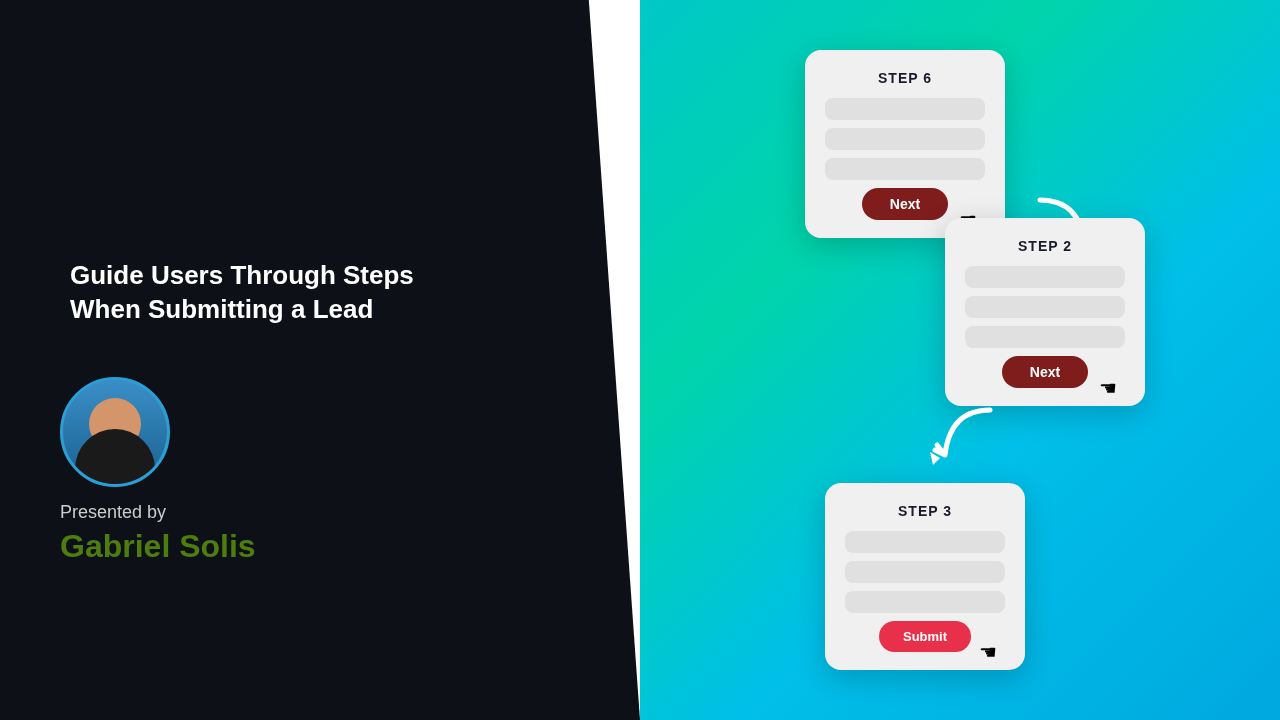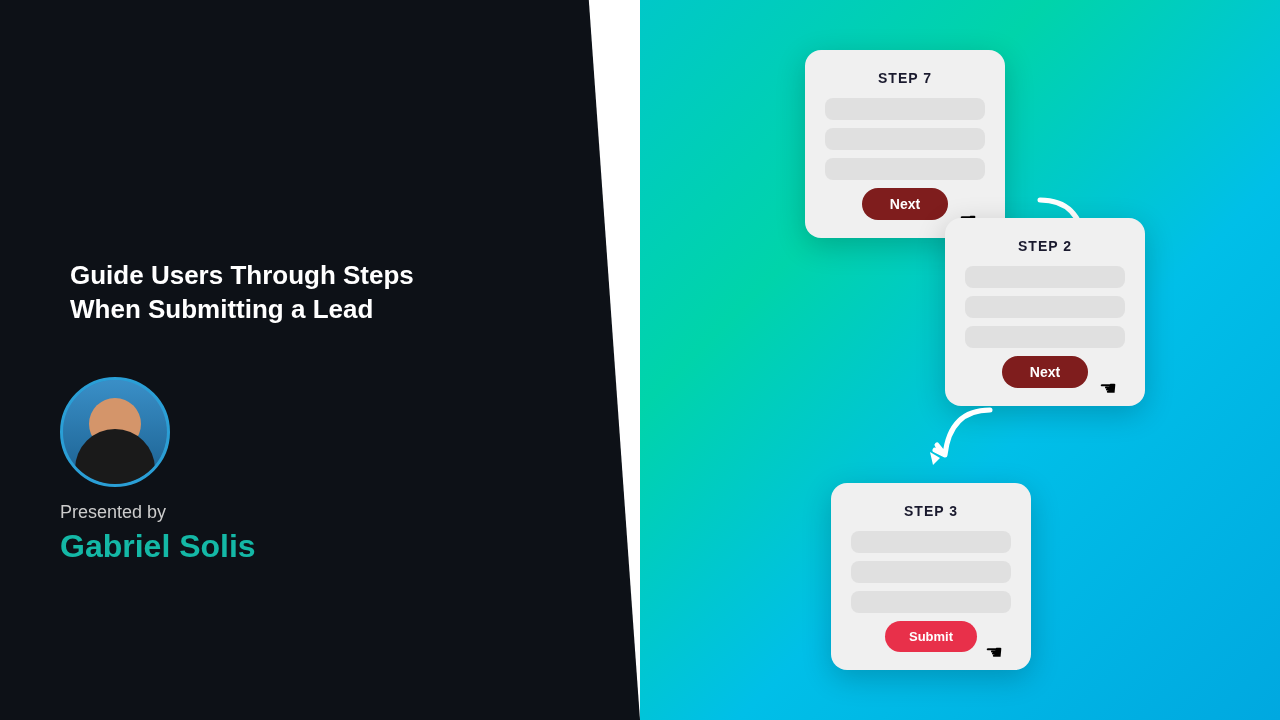--- a/index.html
+++ b/index.html
@@ -109,21 +109,21 @@
       font-weight: 400;
       color: #cccccc;
       font-family: Arial, sans-serif;
       font-style: normal;
       margin-bottom: 5px;
     }
 
     .presenter-name {
       font-size: 32px;
       font-weight: 900;
-      color: #14b8a6;
+      color: #4d7c0f;
       font-family: Arial, sans-serif;
     }
 
     
     .right-panel {
       flex: 1;
       background: linear-gradient(135deg, #00c8c8 0%, #00d4aa 30%, #00bfe8 60%, #00a8e0 100%);
       display: flex;
       align-items: center;
       justify-content: center;
@@ -154,21 +154,21 @@
 
     .form-card-step2 {
       width: 200px;
       top: 168px;
       right: 0;
     }
 
     .form-card-step3 {
       width: 200px;
       bottom: 0;
-      left: 26px;
+      left: 20px;
     }
 
     .step-label {
       font-size: 14px;
       font-weight: 900;
       color: #1a1a2e;
       text-align: center;
       margin-bottom: 12px;
       letter-spacing: 1px;
       font-family: Arial, sans-serif;
@@ -264,21 +264,21 @@
     <p class="presented-by">Presented by</p>
     <p class="presenter-name">Gabriel Solis</p>
   </div>
 </div>
 
 <div class="right-panel">
 
   <div class="forms-container">
 
     <div class="form-card form-card-step1">
-      <div class="step-label">STEP 7</div>
+      <div class="step-label">STEP 6</div>
       <div class="form-field"></div>
       <div class="form-field"></div>
       <div class="form-field"></div>
       <div class="btn-wrapper">
         <button class="next-btn">Next</button>
         <span class="cursor-hand">☛</span>
       </div>
     </div>
 
     <svg class="arrow-1" viewBox="0 0 80 80" xmlns="http://www.w3.org/2000/svg">

